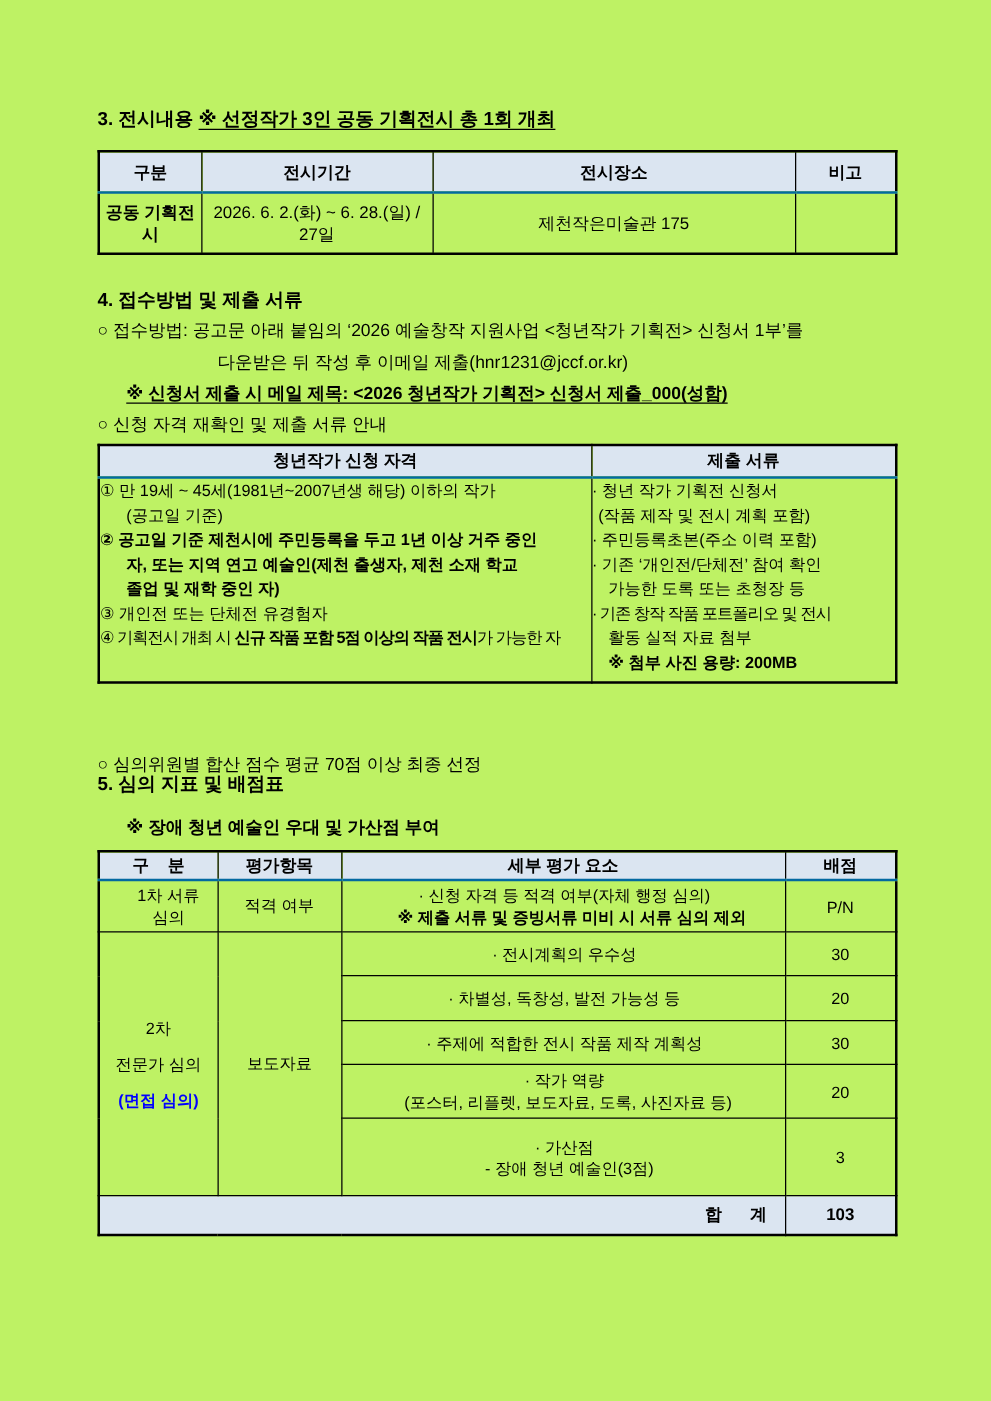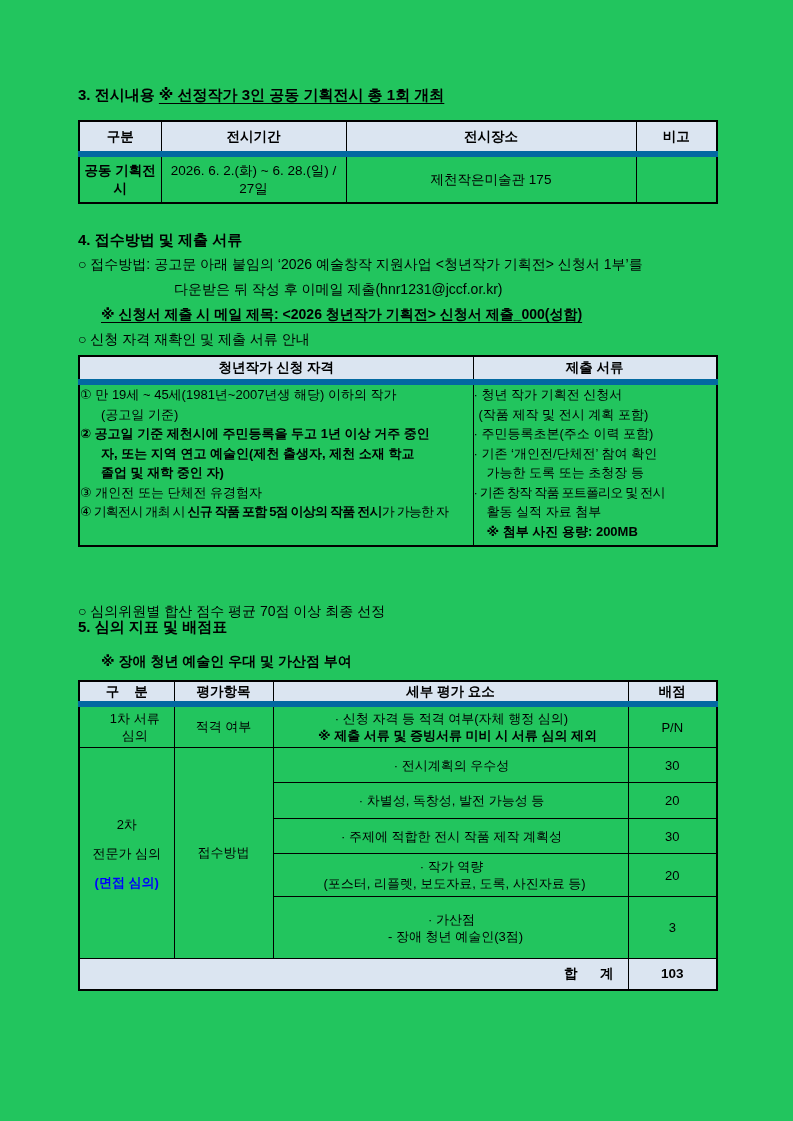--- a/index.html
+++ b/index.html
@@ -3,34 +3,34 @@
 <meta charset="utf-8">
 <style>
   :root{
     --header-bg:#dbe5f1;
     --accent-blue:#0000ff;
     --ink:#000000;
   }
   *{box-sizing:border-box;}
   html,body{margin:0;padding:0;background:#888;}
   .page{
-    position:relative;width:793px;height:1121px;margin:0 auto;background:#22c55e;
+    position:relative;width:793px;height:1121px;margin:0 auto;background:#bef264;
     font-family:"Liberation Sans","DejaVu Sans",sans-serif;color:var(--ink);
     overflow:hidden;
   }
   .abs{position:absolute;}
   .sec-title{font-size:15px;font-weight:bold;white-space:nowrap;}
   .u{text-decoration:underline;text-underline-offset:3px;}
   .body-line{font-size:14px;white-space:nowrap;}
   .bold{font-weight:bold;}
   .blue{color:var(--accent-blue);}
 
   table.t{border-collapse:collapse;table-layout:fixed;border:2px solid #000;}
   table.t th,table.t td{border:1px solid #000;padding:0;overflow:hidden;}
-  table.t thead th{background:var(--header-bg);border-bottom:6px solid #0369a1;font-weight:bold;font-size:13.5px;}
+  table.t thead th{background:var(--header-bg);border-bottom:2px solid #0369a1;font-weight:bold;font-size:13.5px;}
 
   
   .t1{width:638px;}
   .t1 thead th{height:33px;font-size:14px;}
   .t1 td{height:49px;text-align:center;font-size:13.5px;}
 
   
   .t2{width:638px;}
   .t2 thead th{height:26px;}
   .t2 td{vertical-align:top;padding:5px 8px 3px 8px;font-size:13px;height:164px;}
@@ -162,21 +162,21 @@
           <div class="dline bold d-ind3">※ 제출 서류 및 증빙서류 미비 시 서류 심의 제외</div>
         </td>
         <td>P/N</td>
       </tr>
       <tr style="height:35px;">
         <td rowspan="5">
           <div class="stage2">2차</div>
           <div class="stage2">전문가 심의</div>
           <div class="stage2 bold blue">(면접 심의)</div>
         </td>
-        <td rowspan="5">접수방법</td>
+        <td rowspan="5">보도자료</td>
         <td class="detail">
             <div class="dline">· 전시계획의 우수성</div>
           </td>
         <td>30</td>
       </tr>
       <tr style="height:36px;">
         <td class="detail">
             <div class="dline">· 차별성, 독창성, 발전 가능성 등</div>
           </td>
         <td>20</td>

